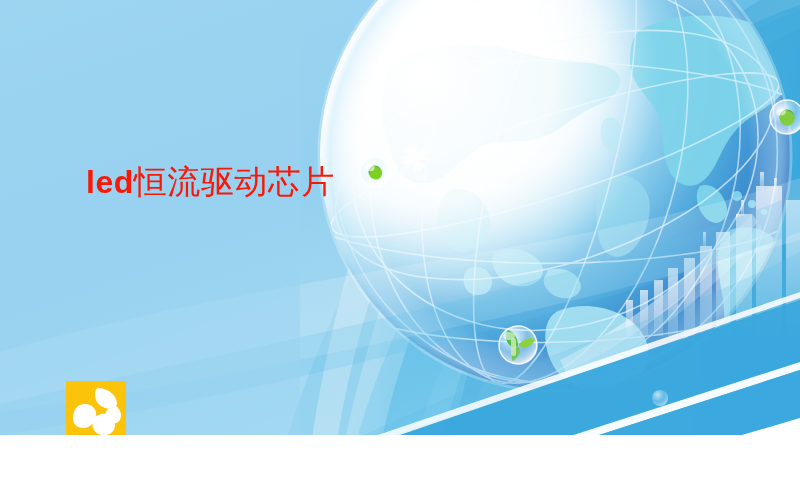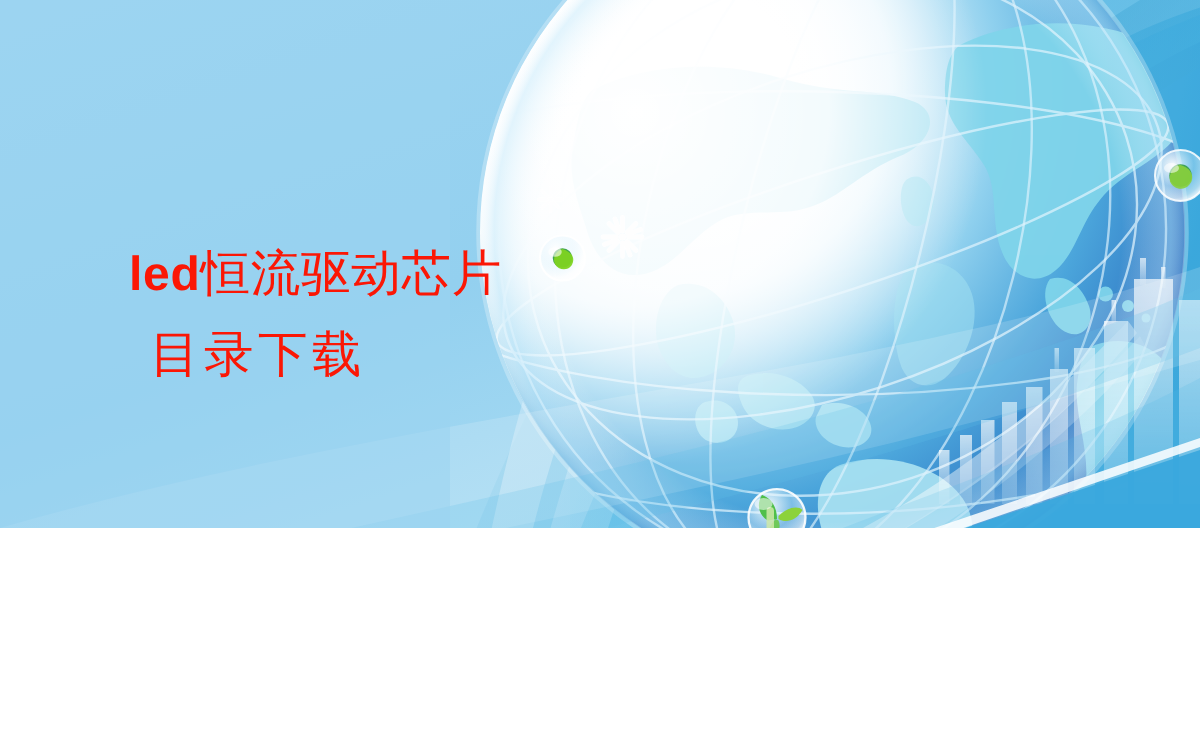--- a/index.html
+++ b/index.html
@@ -3,21 +3,21 @@
 <meta charset="utf-8">
 <style>
   html, body {
     margin: 0;
     padding: 0;
     background: #ffffff;
   }
   #banner {
     position: relative;
     width: 800px;
-    height: 352px;
+    height: 435px;
     overflow: hidden;
     font-family: "Liberation Sans", sans-serif;
     background: #bef264;
   }
   #banner svg.layer {
     position: absolute;
     left: 0;
     top: 0;
     width: 800px;
     height: 500px;
@@ -384,21 +384,20 @@
       <g>
         <circle cx="660" cy="398" r="8" fill="url(#gBubble)" opacity="0.7"></circle>
       </g>
 
       <rect x="0" y="0" width="300" height="500" fill="#9ad3f0" opacity="0.55"></rect>
     </g>
   </svg>
 
   <div id="headline">
     <div class="hl hl-1"><span class="lat">led</span><span>恒流驱动芯片</span></div>
-    <div class="hl hl-2">目录下载</div>
   </div>
 
   <div id="logo-lockup">
     <div id="logo-mark">
       <svg viewBox="0 0 60 62" aria-hidden="true">
 
         <path d="M33,7 C43,8 50,14 51,22 C51,27 45,29 39,27 C33,25 29,20 29,14 C29,9 30,7 33,7 Z" fill="#ffffff"></path>
         <path d="M52,27 C56,31 56,38 52,41 C48,44 42,42 40,37 C38,32 41,27 46,26 C49,25 51,25 52,27 Z" fill="#ffffff"></path>
         <path d="M14,24 C22,21 29,25 30,32 C31,40 25,47 17,47 C10,47 6,42 7,35 C8,29 10,26 14,24 Z" fill="#ffffff"></path>
         <path d="M35,33 C43,32 49,37 49,44 C49,51 43,55 36,54 C29,53 25,47 27,40 C28,36 31,34 35,33 Z" fill="#ffffff"></path>

